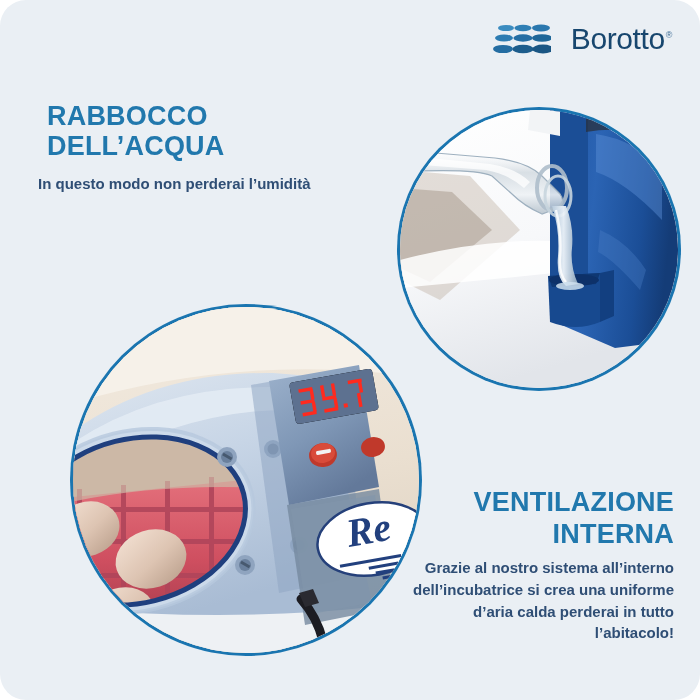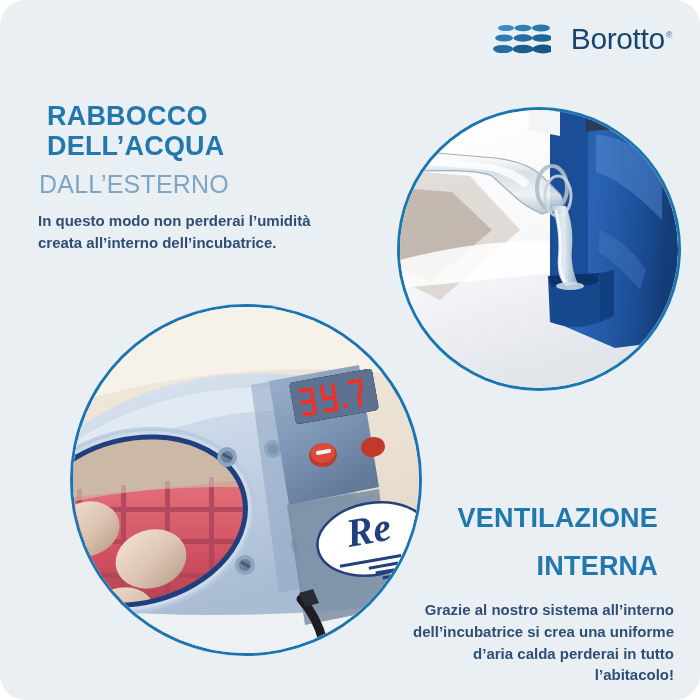--- a/index.html
+++ b/index.html
@@ -30,21 +30,21 @@
     line-height:1.12;margin:0 0 0 1px;
   }
   .body-tl{
     margin-top:12px;font-size:15px;font-weight:bold;color:#2f4e75;
     line-height:1.42;
   }
 
   .block-br{position:absolute;right:26px;top:487px;width:330px;text-align:right;}
   .h-main-r{
     font-size:27px;font-weight:bold;color:#2178ad;letter-spacing:0.2px;
-    line-height:1.18;margin:16px;
+    line-height:1.18;margin:0;
   }
   .body-br{
     margin-top:6px;font-size:15px;font-weight:bold;color:#2f4e75;
     line-height:1.46;
   }
 
   
   .circ{position:absolute;border-radius:50%;overflow:hidden;
         box-shadow:0 0 0 3px #1a75b0;}
   .circ-tr{left:400px;top:110px;width:278px;height:278px;}
@@ -68,24 +68,22 @@
       <ellipse cx="30" cy="27" rx="10.6" ry="4.3" fill="#1d5d8c"></ellipse>
       <ellipse cx="50" cy="27" rx="10.8" ry="4.4" fill="#1a5684"></ellipse>
     </svg>
     <div class="logo-word">
       <span>Borotto</span><span class="logo-reg">®</span>
     </div>
   </div>
 
   <div class="block-tl">
     <div class="h-main">RABBOCCO DELL’ACQUA</div>
-    <div class="h-sub">DALL’ESTERNO</div>
     <div class="body-tl">
       <div>In questo modo non perderai l’umidità</div>
-      <div>creata all’interno dell’incubatrice.</div>
     </div>
   </div>
 
   <div class="circ circ-tr">
     <svg viewBox="0 0 278 278" preserveAspectRatio="xMidYMid slice">
       <defs>
         <linearGradient id="bgw" x1="0" y1="0" x2="0.3" y2="1">
           <stop offset="0%" stop-color="#ffffff"></stop>
           <stop offset="55%" stop-color="#f7f8fa"></stop>
           <stop offset="100%" stop-color="#e2e5ea"></stop>

